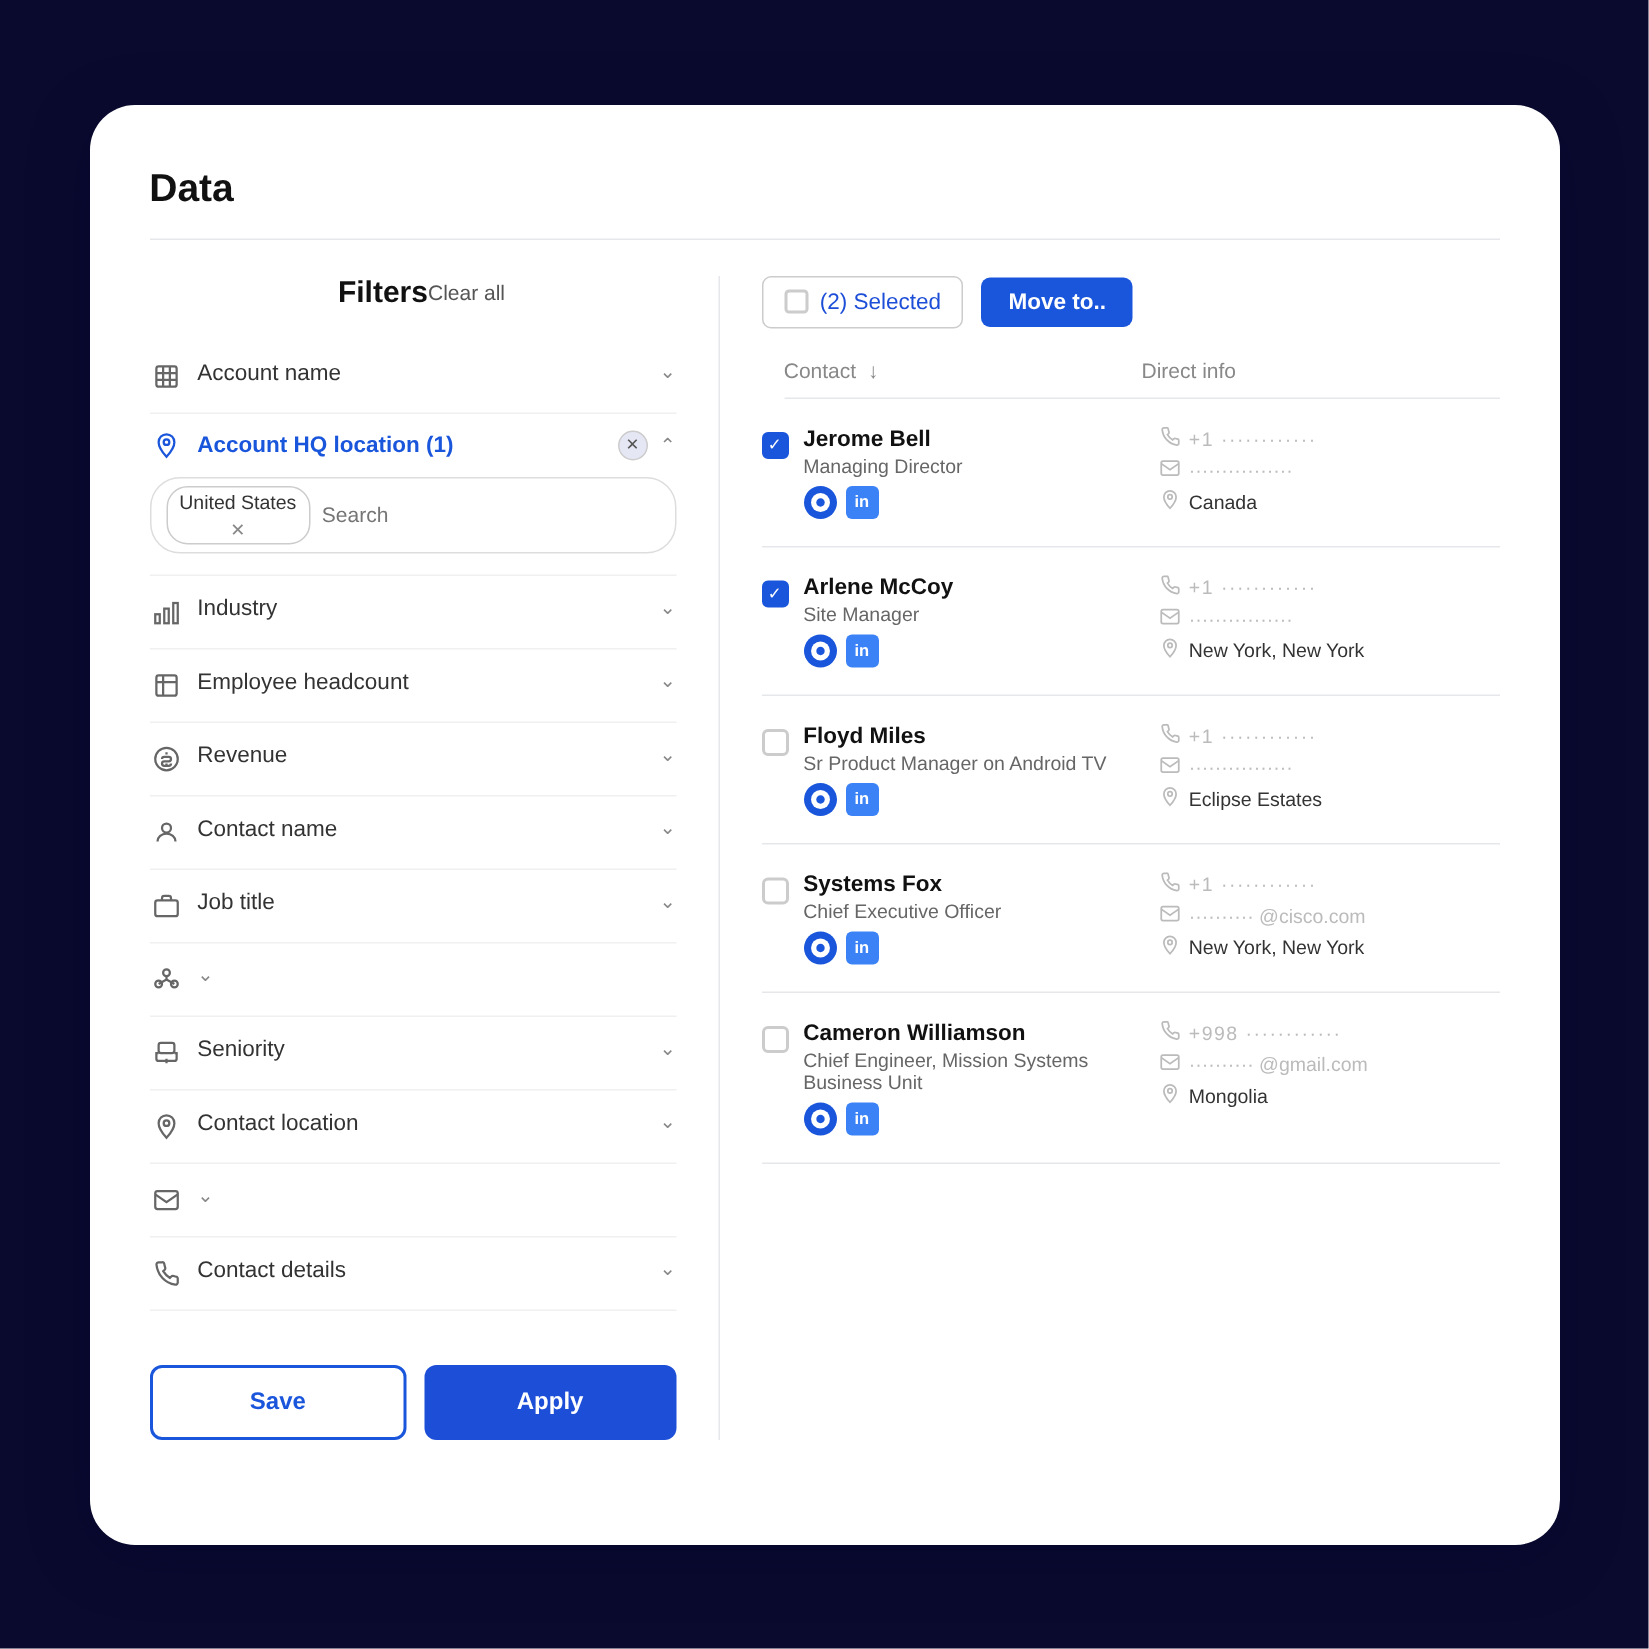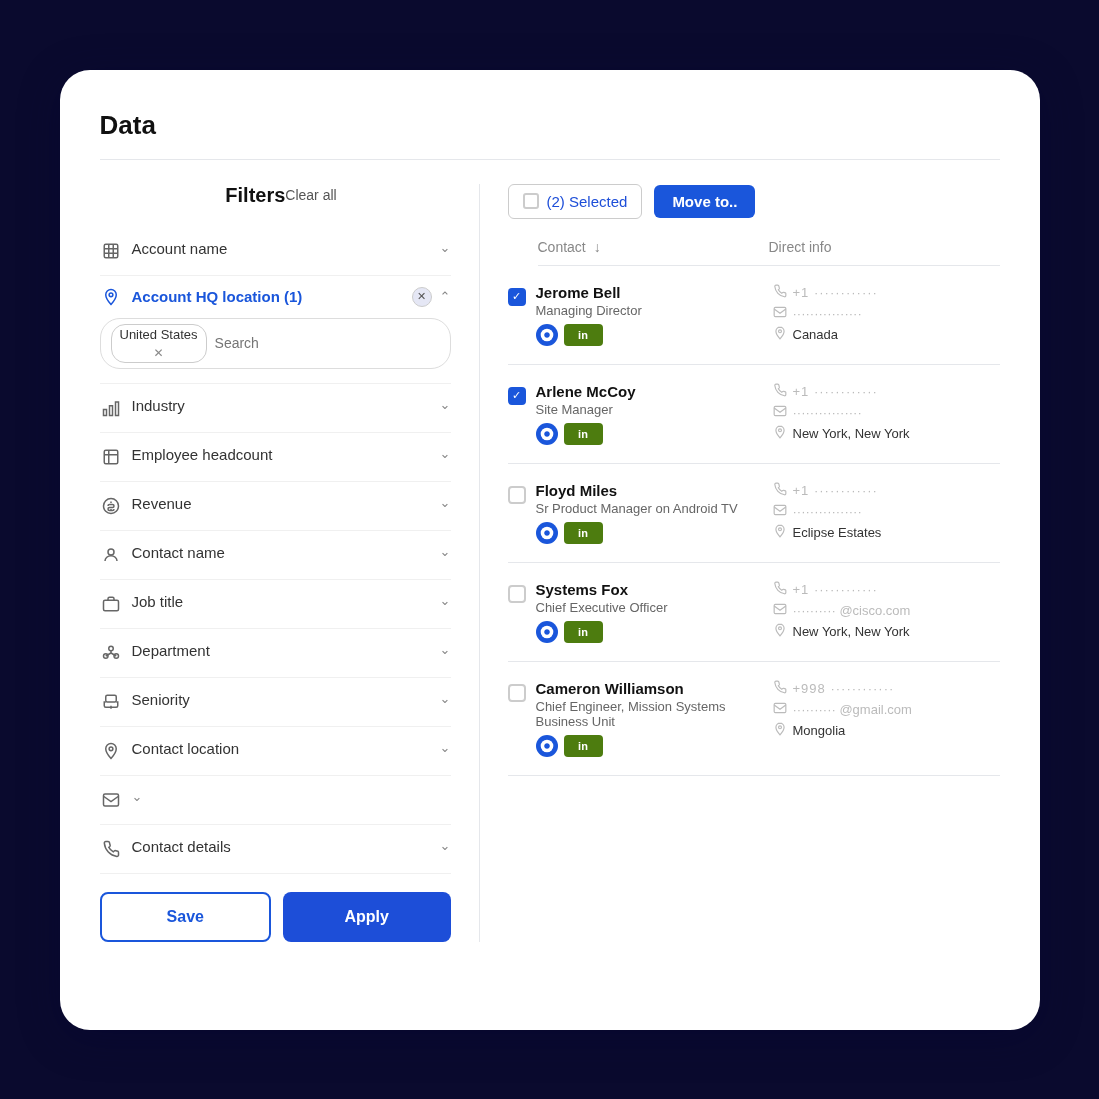--- a/index.html
+++ b/index.html
@@ -150,21 +150,21 @@
       outline: none;
       font-size: 14px;
       color: #aaa;
       background: transparent;
       min-width: 60px;
     }
     
     .bottom-buttons {
       display: flex;
       gap: 12px;
-      margin-top: 18px;
+      margin-top: 36px;
     }
     .btn-save {
       flex: 1;
       padding: 14px;
       border: 2px solid #1a56db;
       border-radius: 8px;
       background: #fff;
       color: #1a56db;
       font-size: 16px;
       font-weight: 600;
@@ -220,21 +220,21 @@
       font-size: 15px;
       font-weight: 600;
       cursor: pointer;
     }
     .table-header {
       display: flex;
       padding: 0 0 10px 0;
       border-bottom: 1px solid #e5e7eb;
       font-size: 14px;
       color: #888;
-      margin-left: 30px;
+      margin-left: 15px;
     }
     .col-contact { flex: 1.5; }
     .col-direct { flex: 1.5; }
     .sort-arrow { margin-left: 4px; }
     
     .contact-row {
       display: flex;
       align-items: flex-start;
       padding: 18px 0;
       border-bottom: 1px solid #e5e7eb;
@@ -282,24 +282,24 @@
       border-radius: 50%;
       background: #1a56db;
       display: flex;
       align-items: center;
       justify-content: center;
       color: #fff;
       font-size: 12px;
       font-weight: 700;
     }
     .ci-li {
-      width: 39px;
+      width: 22px;
       height: 22px;
       border-radius: 4px;
-      background: #4d7c0f;
+      background: #3b82f6;
       display: flex;
       align-items: center;
       justify-content: center;
       color: #fff;
       font-size: 11px;
       font-weight: 700;
     }
     .direct-info { flex: 1.5; }
     .direct-row {
       display: flex;
@@ -436,21 +436,20 @@
 
       <div class="filter-item">
         <span class="filter-item-icon">
           <svg width="18" height="18" viewBox="0 0 24 24" fill="none" stroke="#666" stroke-width="2">
               <circle cx="12" cy="6" r="3"></circle>
               <circle cx="5" cy="16" r="3"></circle>
               <circle cx="19" cy="16" r="3"></circle>
               <path d="M12 9v3M12 12l-7 4M12 12l7 4"></path>
             </svg>
         </span>
-        <span class="filter-item-label">Department</span>
         <span class="chevron-icon">⌄</span>
       </div>
 
       <div class="filter-item">
         <span class="filter-item-icon">
           <svg width="18" height="18" viewBox="0 0 24 24" fill="none" stroke="#666" stroke-width="2">
               <rect x="5" y="3" width="14" height="9" rx="2"></rect>
               <path d="M5 12H3v5a2 2 0 0 0 2 2h14a2 2 0 0 0 2-2v-5h-2"></path>
               <path d="M12 17v4"></path>
             </svg>

